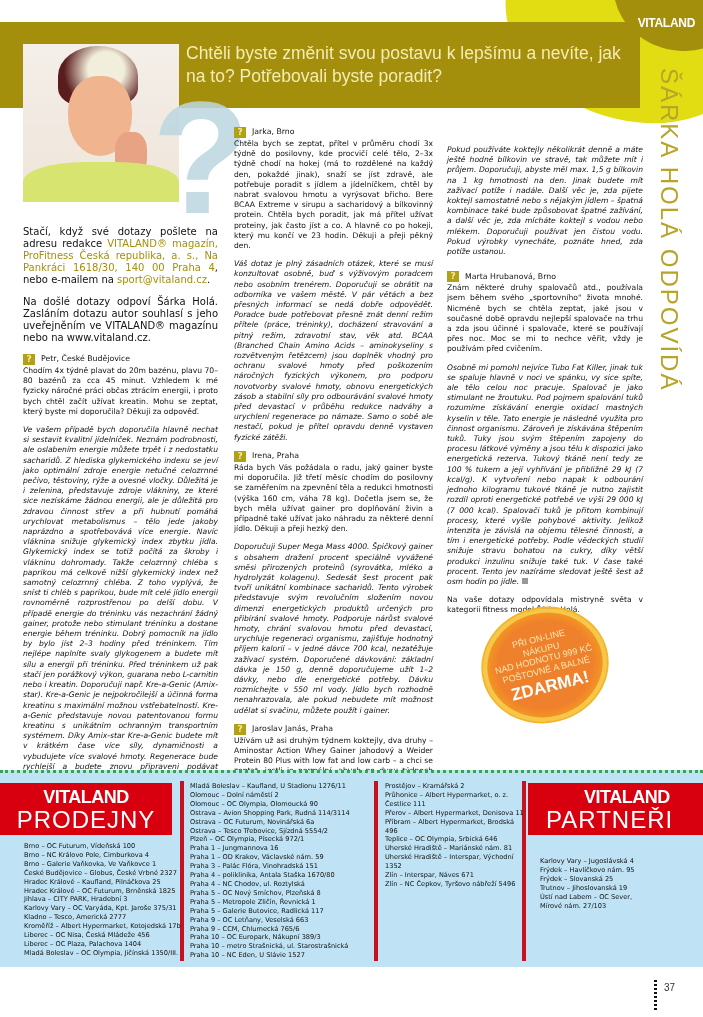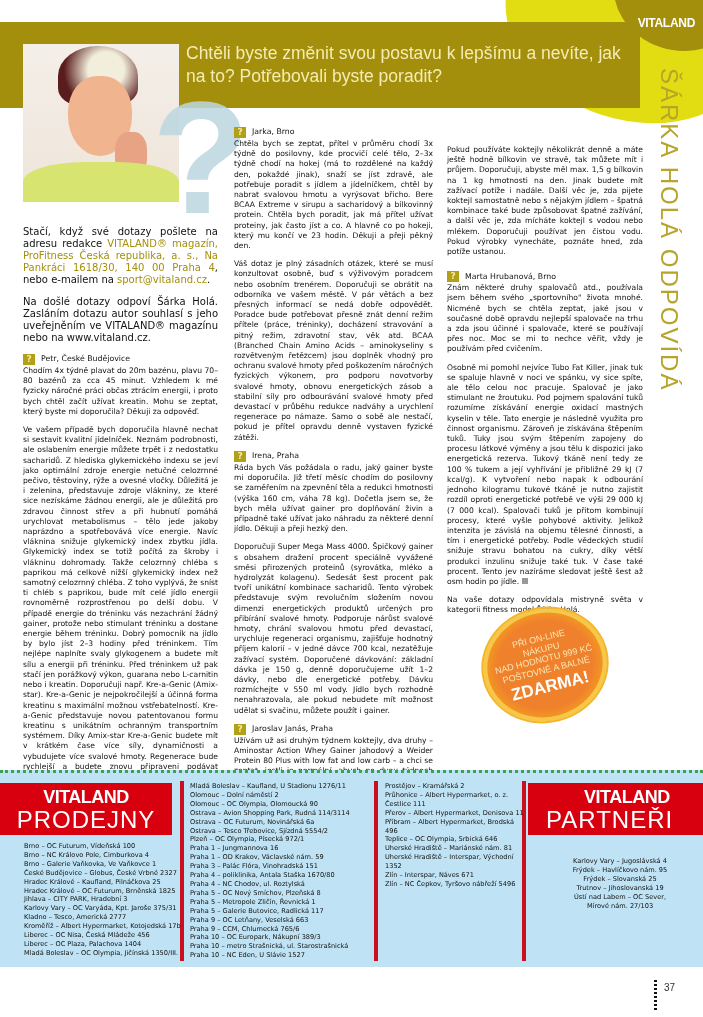--- a/index.html
+++ b/index.html
@@ -12,21 +12,21 @@
   .headline { position: absolute; left: 186px; top: 42px; width: 450px; font-family: "Liberation Sans", sans-serif; font-weight: normal; font-size: 17.5px; line-height: 23px; color: #f4ecb4; }
   .vertical-title { position: absolute; left: 655px; top: 68px; writing-mode: vertical-rl; font-family: "Liberation Sans", sans-serif; font-size: 24px; letter-spacing: 2px; color: #b7a42a; font-weight: 300; }
   .photo { position: absolute; left: 23px; top: 44px; width: 156px; height: 158px; background: linear-gradient(180deg, #f4efe9 0%, #efe4d9 100%); overflow: hidden; }
   .photo .hair { position: absolute; left: 35px; top: 2px; width: 80px; height: 60px; border-radius: 50% 50% 30% 30%; background: radial-gradient(circle at 60% 40%, #f2eedc 30%, #5a1d1d 70%); }
   .photo .face { position: absolute; left: 45px; top: 32px; width: 64px; height: 80px; border-radius: 45% 45% 50% 50%; background: #f0b48f; }
   .photo .body { position: absolute; left: 0; top: 118px; width: 156px; height: 50px; background: #d7e470; border-radius: 40% 40% 0 0; }
   .photo .hand { position: absolute; left: 92px; top: 88px; width: 32px; height: 44px; border-radius: 40%; background: #e8a384; }
   .qmark { position: absolute; left: 152px; top: 78px; font-family: "Liberation Sans", sans-serif; font-weight: bold; font-size: 160px; line-height: 1; color: #bcd7e0; opacity: 0.85; }
   .col { position: absolute; font-size: 7.6px; line-height: 10.2px; text-align: justify; }
   .col p { margin-bottom: 8px; }
-  .col .ital { }
+  .col .ital { font-style: italic; }
   .col1 { left: 23px; top: 226px; width: 195px; }
   .col2 { left: 234px; top: 127px; width: 199px; }
   .col3 { left: 447px; top: 145px; width: 196px; }
   .intro { font-size: 10px; line-height: 12px; margin-bottom: 10px !important; }
   .olive { color: #a48f0c; }
   .asker { display: flex; align-items: center; gap: 6px; margin-bottom: 1px; font-size: 7.8px; }
   .q-badge { display: inline-block; width: 12px; height: 11px; background: #b3a019; color: #f3ec9c; font-size: 9px; line-height: 11px; text-align: center; font-weight: bold; }
   .end-square { display: inline-block; width: 6px; height: 6px; background: #999; margin-left: 3px; }
   .badge { position: absolute; left: 483px; top: 609px; width: 124px; height: 112px; border-radius: 50%; background: radial-gradient(ellipse at center, #f0812c 55%, #f39c1e 70%, #f6c53b 78%, #fff3 100%); box-shadow: 0 0 0 4px #f6c84a inset, 0 0 0 2px #f5b526; transform: rotate(-14deg); display: flex; flex-direction: column; justify-content: center; align-items: center; text-align: center; }
   .badge-text { color: #fbe6b2; font-family: "Liberation Sans", sans-serif; font-size: 9px; line-height: 10.5px; }
@@ -36,21 +36,21 @@
   .red-panel .b { font-family: "Liberation Sans", sans-serif; font-weight: 900; font-size: 18px; letter-spacing: -0.5px; line-height: 22px; }
   .red-panel .t { font-family: "Liberation Sans", sans-serif; font-size: 24px; letter-spacing: 1px; line-height: 24px; }
   .rp-left { left: 0; top: 10px; width: 172px; height: 52px; padding-top: 3px; }
   .rp-right { left: 528px; top: 10px; width: 175px; height: 52px; padding-top: 3px; text-align: left; padding-left: 18px; }
   .rp-right .b { padding-left: 38px; }
   .divider { position: absolute; width: 4px; background: #c8101f; top: 8px; height: 180px; }
   .store-list { position: absolute; font-size: 6.6px; line-height: 8.9px; color: #111; list-style: none; }
   .sl1 { left: 24px; top: 69px; width: 172px; }
   .sl2 { left: 190px; top: 9px; width: 190px; }
   .sl3 { left: 385px; top: 9px; width: 140px; }
-  .sl4 { left: 540px; top: 84px; width: 160px; text-align: center; }
+  .sl4 { left: 540px; top: 84px; width: 160px; }
   .page-num { position: absolute; left: 664px; top: 982px; font-size: 10px; color: #333; font-family: Liberation Sans, sans-serif; }
   .dots { position: absolute; left: 654px; top: 980px; width: 3px; height: 32px; background: repeating-linear-gradient(180deg, #111 0 2px, transparent 2px 4px); }
 </style>
 </head>
 <body>
 
 <div class="page">
   <div class="corner-swoosh"></div>
   <div class="corner-swoosh-dark"></div>
   <div class="header-bar"></div>

